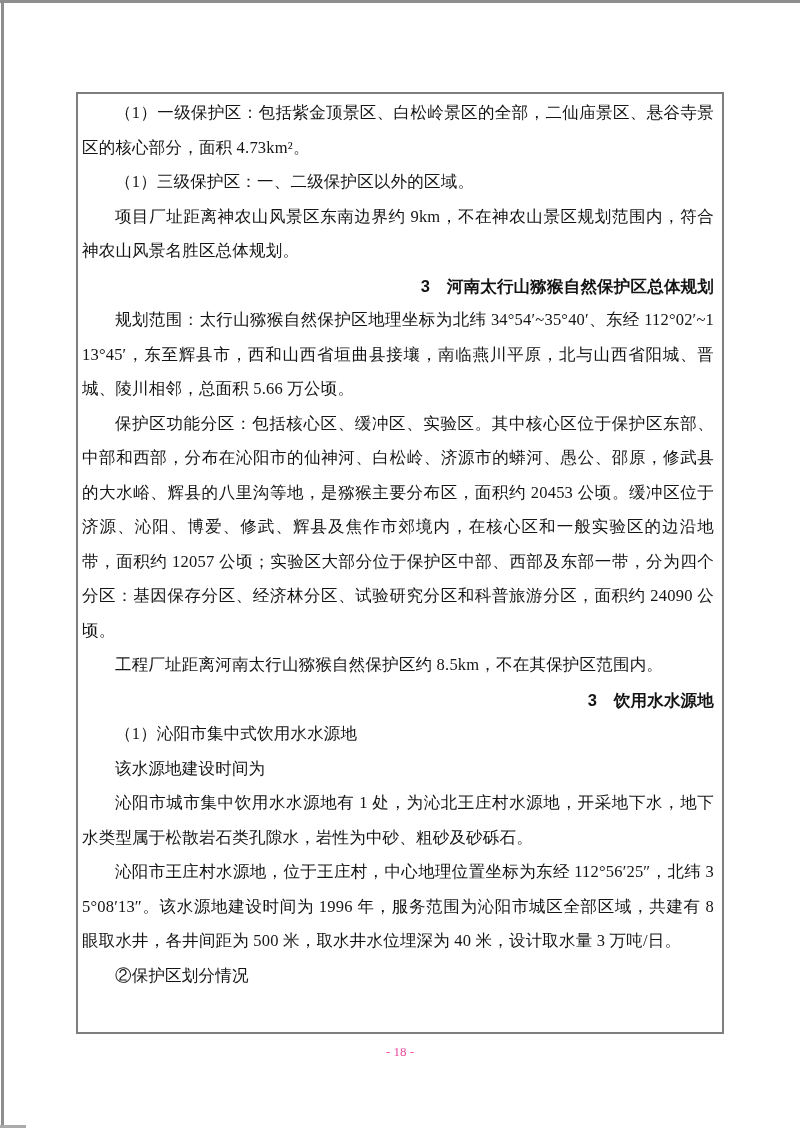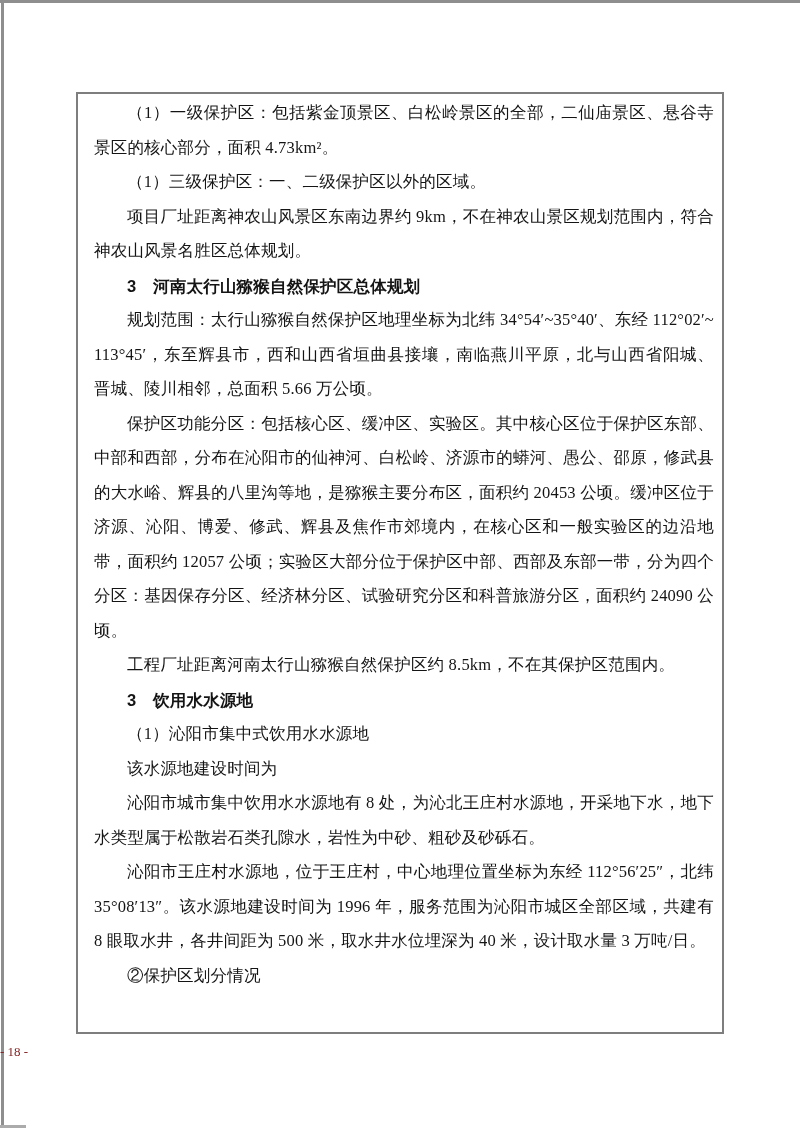--- a/index.html
+++ b/index.html
@@ -15,45 +15,46 @@
   .edge-top{position:absolute;top:0;left:0;width:800px;height:3px;background:#8e8e8e;}
   .edge-left{position:absolute;top:0;left:1px;width:3px;height:1128px;background:#8e8e8e;}
   .edge-bottom{position:absolute;left:0;top:1125px;width:26px;height:3px;background:#ababab;}
   
   .content-box{
     position:absolute;
     left:76px;top:92px;
     width:648px;height:942px;
     box-sizing:border-box;
     border:2px solid #7e7e7e;
-    padding:2px 8px 0 16px;
+    padding:2px 8px 0 4px;
     overflow:hidden;
   }
   .para,.heading{
     margin:0;
     font-size:16.5px;
     line-height:34.5px;
     text-align:justify;
     text-indent:2em;
     letter-spacing:0.2px;
     word-break:break-all;
   }
   .heading{
     font-family:"Liberation Sans","DejaVu Sans",sans-serif;
     font-weight:700;
-    text-align:left;
+    text-align:right;
     font-size:16.5px;
   }
   .footer{
     position:absolute;
     top:1044px;left:0;
     width:100%;
+    text-align:center;
     font-size:13px;
     line-height:16px;
-    color:#7f1d1d;
+    color:#ec4899;
   }
 </style>
 </head>
 <body>
 
 <div class="page">
 
   <div class="edge-top"></div>
   <div class="edge-left"></div>
   <div class="edge-bottom"></div>
@@ -62,20 +63,20 @@
     <p class="para">（1）一级保护区：包括紫金顶景区、白松岭景区的全部，二仙庙景区、悬谷寺景区的核心部分，面积 4.73km²。</p>
     <p class="para">（1）三级保护区：一、二级保护区以外的区域。</p>
     <p class="para">项目厂址距离神农山风景区东南边界约 9km，不在神农山景区规划范围内，符合神农山风景名胜区总体规划。</p>
     <h3 class="heading">3　河南太行山猕猴自然保护区总体规划</h3>
     <p class="para">规划范围：太行山猕猴自然保护区地理坐标为北纬 34°54′~35°40′、东经 112°02′~113°45′，东至辉县市，西和山西省垣曲县接壤，南临燕川平原，北与山西省阳城、晋城、陵川相邻，总面积 5.66 万公顷。</p>
     <p class="para">保护区功能分区：包括核心区、缓冲区、实验区。其中核心区位于保护区东部、中部和西部，分布在沁阳市的仙神河、白松岭、济源市的蟒河、愚公、邵原，修武县的大水峪、辉县的八里沟等地，是猕猴主要分布区，面积约 20453 公顷。缓冲区位于济源、沁阳、博爱、修武、辉县及焦作市郊境内，在核心区和一般实验区的边沿地带，面积约 12057 公顷；实验区大部分位于保护区中部、西部及东部一带，分为四个分区：基因保存分区、经济林分区、试验研究分区和科普旅游分区，面积约 24090 公顷。</p>
     <p class="para">工程厂址距离河南太行山猕猴自然保护区约 8.5km，不在其保护区范围内。</p>
     <h3 class="heading">3　饮用水水源地</h3>
     <p class="para">（1）沁阳市集中式饮用水水源地</p>
     <p class="para">该水源地建设时间为</p>
-    <p class="para">沁阳市城市集中饮用水水源地有 8 处，为沁北王庄村水源地，开采地下水，地下水类型属于松散岩石类孔隙水，岩性为中砂、粗砂及砂砾石。</p>
+    <p class="para">沁阳市城市集中饮用水水源地有 1 处，为沁北王庄村水源地，开采地下水，地下水类型属于松散岩石类孔隙水，岩性为中砂、粗砂及砂砾石。</p>
     <p class="para">沁阳市王庄村水源地，位于王庄村，中心地理位置坐标为东经 112°56′25″，北纬 35°08′13″。该水源地建设时间为 1996 年，服务范围为沁阳市城区全部区域，共建有 8 眼取水井，各井间距为 500 米，取水井水位埋深为 40 米，设计取水量 3 万吨/日。</p>
     <p class="para">②保护区划分情况</p>
   </div>
 
   <div class="footer">- 18 -</div>
 
 </div>
 
 </body></html>

